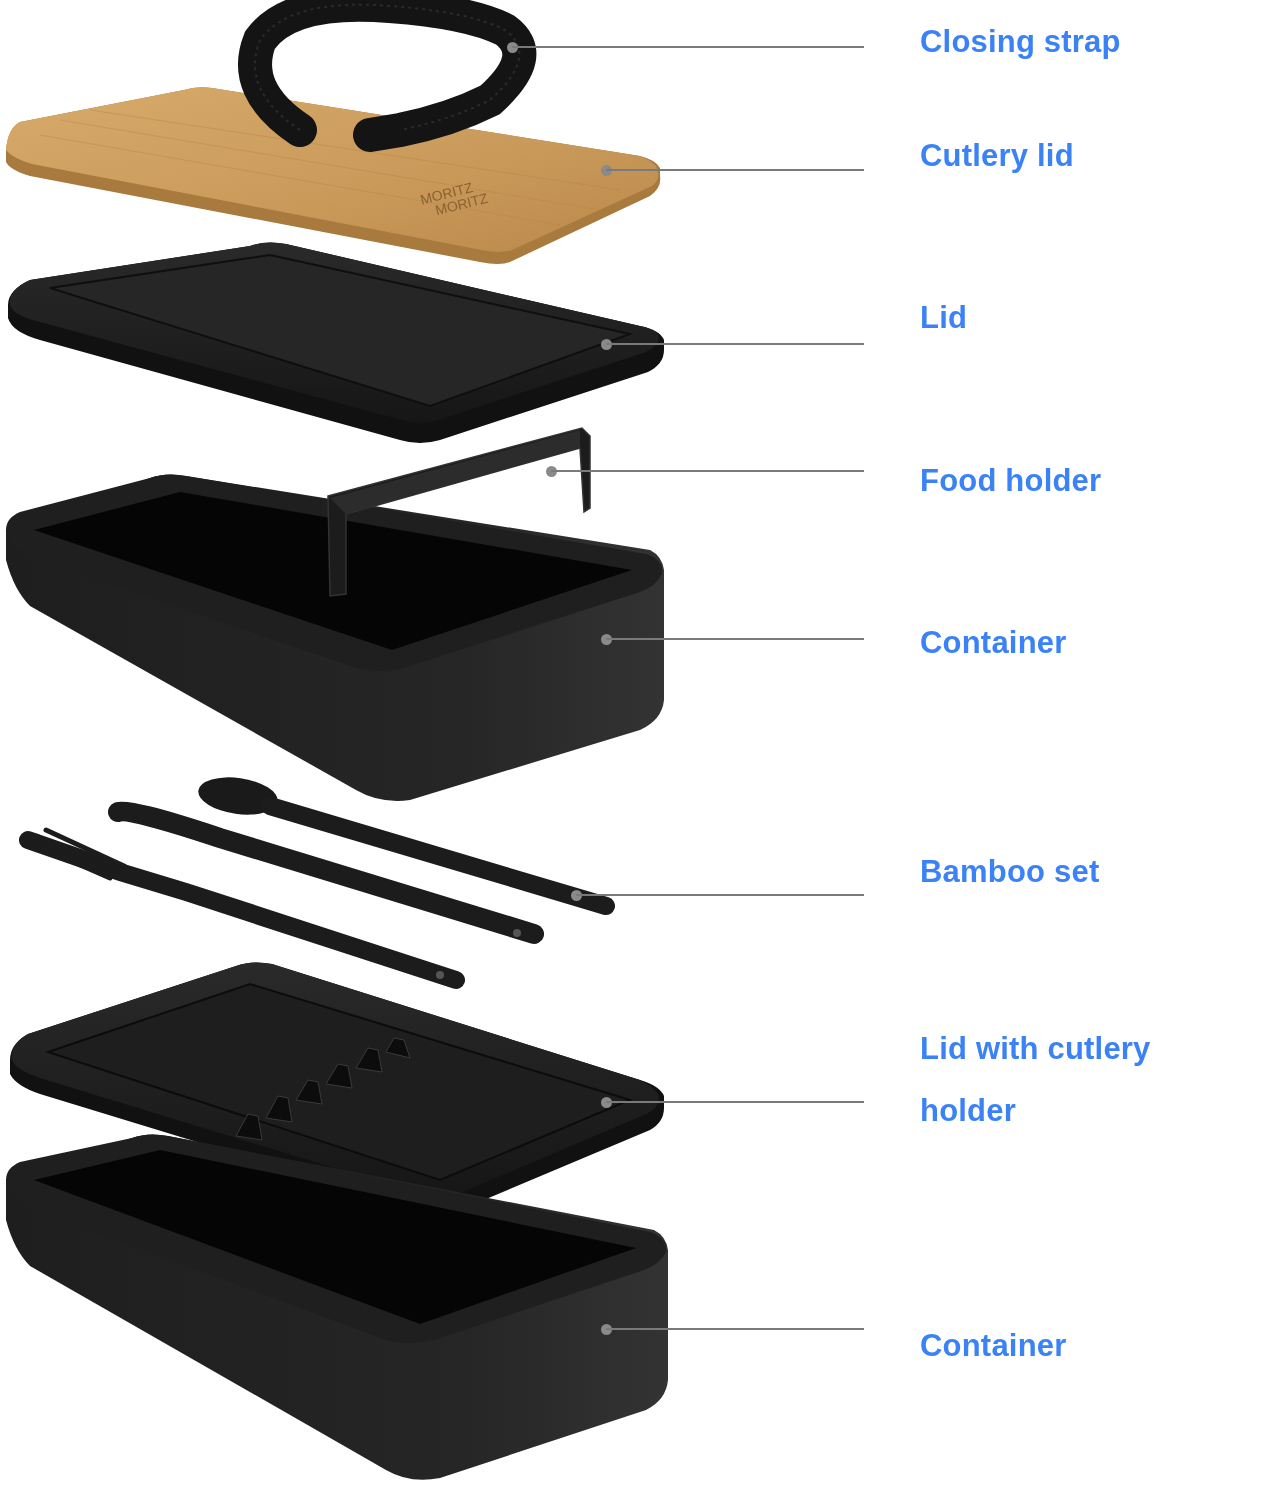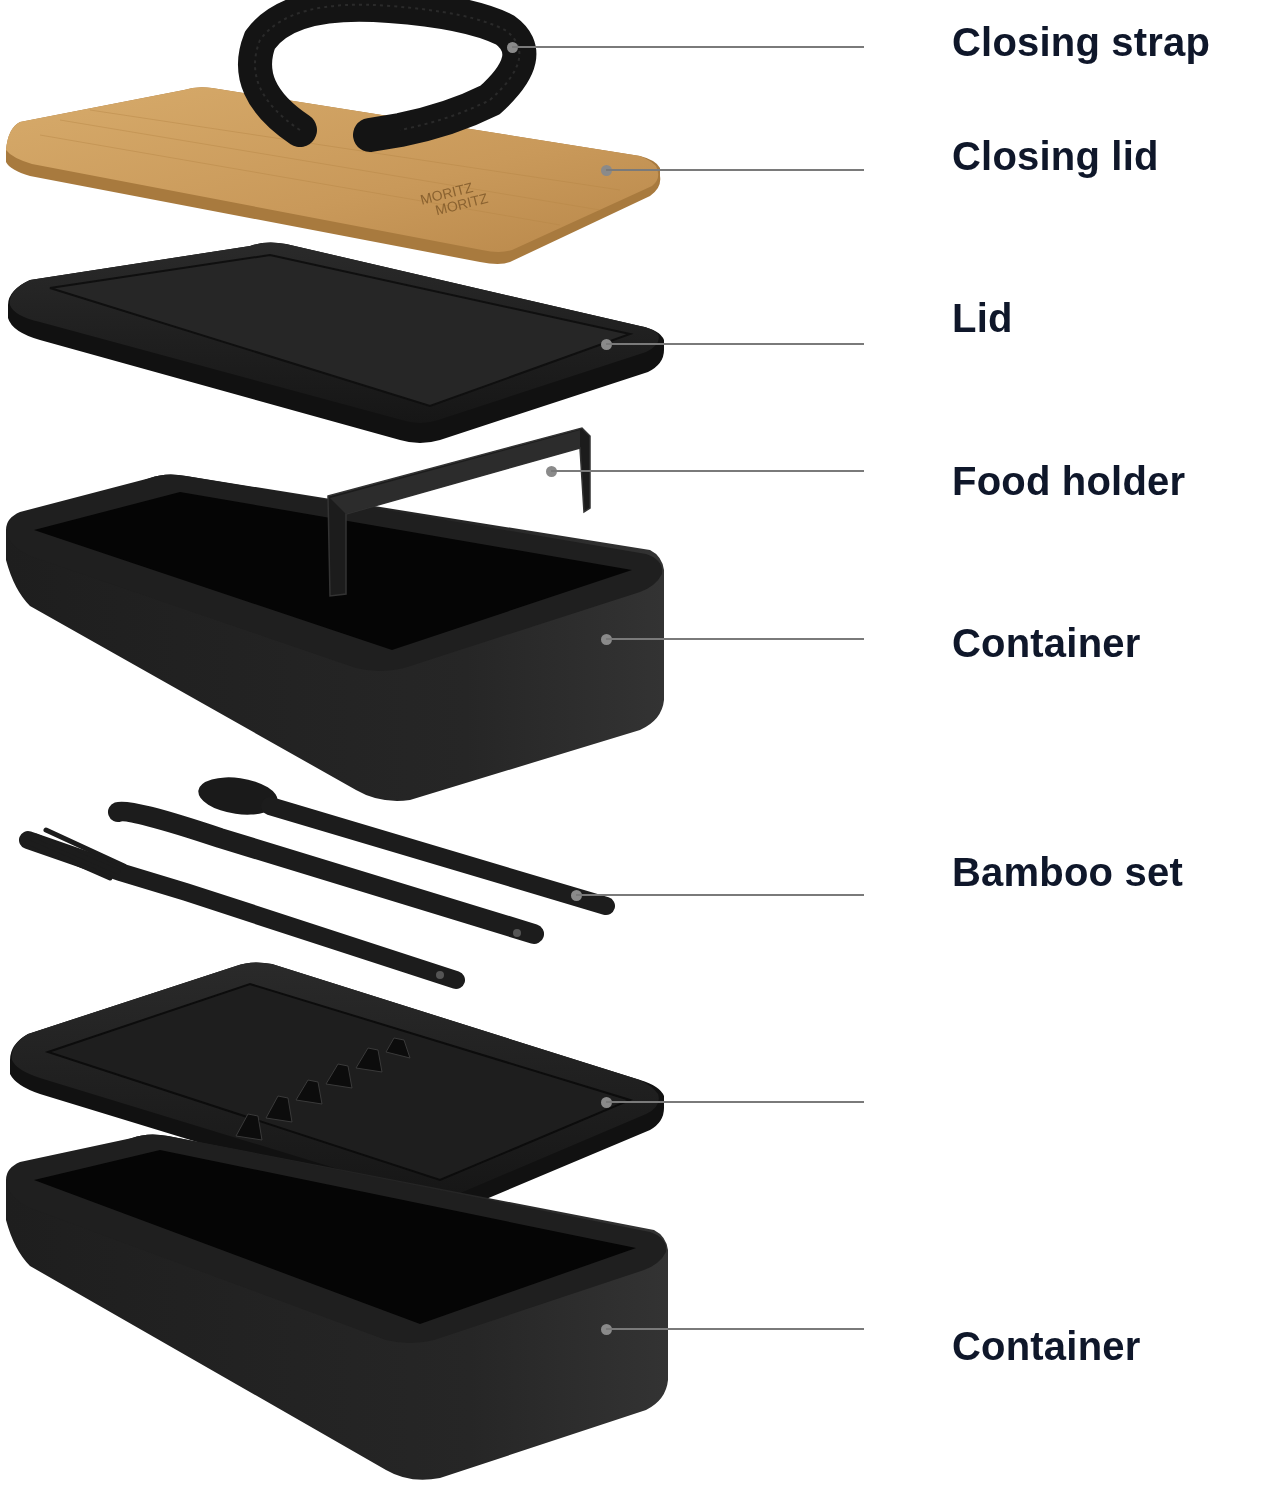--- a/index.html
+++ b/index.html
@@ -1,18 +1,18 @@
 <!DOCTYPE html>
 <html><head>
 <meta charset="utf-8">
 <style>
   html,body{margin:0;padding:0;background:#ffffff;}
   body{width:1278px;height:1500px;position:relative;overflow:hidden;font-family:"Liberation Sans","DejaVu Sans",sans-serif;}
   #art{position:absolute;left:0;top:0;}
-  .label{position:absolute;left:952px;font-weight:bold;font-size:40px;line-height:62px;color:#0f172a;letter-spacing:0.2px;white-space:nowrap;}
+  .label{position:absolute;left:920px;font-weight:bold;font-size:31px;line-height:62px;color:#3b82f6;letter-spacing:0.2px;white-space:nowrap;}
   .label.two{white-space:normal;width:358px;}
   .lead{position:absolute;height:2px;background:#7a7a7a;}
   .dot{position:absolute;width:11px;height:11px;border-radius:50%;background:#8a8a8a;margin-left:-5px;margin-top:-5px;}
 </style>
 </head>
 <body>
 
 <svg id="art" width="1278" height="1500" viewBox="0 0 1278 1500" xmlns="http://www.w3.org/2000/svg">
   <defs>
     <linearGradient id="bamboo" x1="0" y1="0" x2="1" y2="1">
@@ -118,20 +118,22 @@
 <div class="dot" style="left:576px;top:895px"></div>
 <div class="lead" style="left:576px;top:894px;width:288px"></div>
 
 <div class="dot" style="left:606px;top:1102px"></div>
 <div class="lead" style="left:606px;top:1101px;width:258px"></div>
 
 <div class="dot" style="left:606px;top:1329px"></div>
 <div class="lead" style="left:606px;top:1328px;width:258px"></div>
 
 <div class="label" style="top:11px">Closing strap</div>
-<div class="label" style="top:125px">Closing lid</div>
+<div class="label" style="top:125px">Cutlery lid</div>
 <div class="label" style="top:287px">Lid</div>
 <div class="label" style="top:450px">Food holder</div>
 <div class="label" style="top:612px">Container</div>
 <div class="label" style="top:841px">Bamboo set</div>
 <div class="label two" style="top:1018px">
+  <div>Lid with cutlery</div>
+  <div>holder</div>
 </div>
 <div class="label" style="top:1315px">Container</div>
 
 </body></html>

